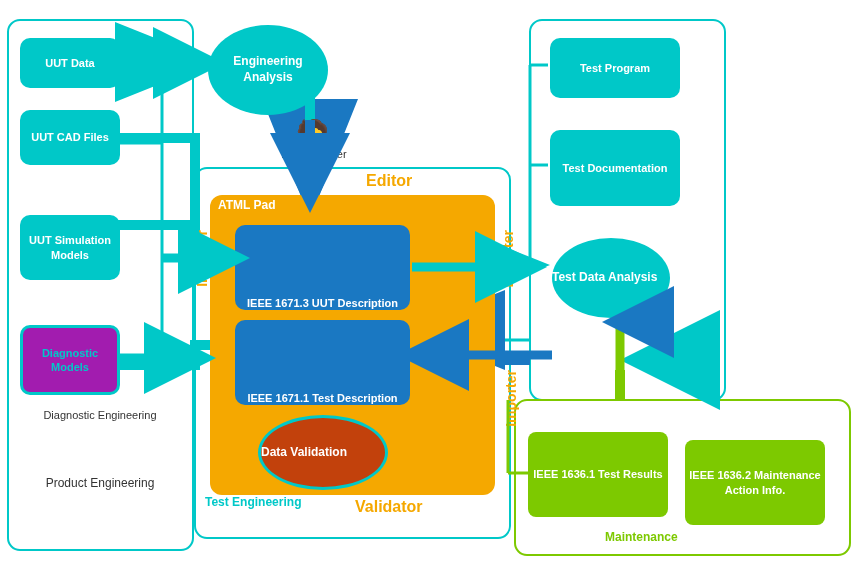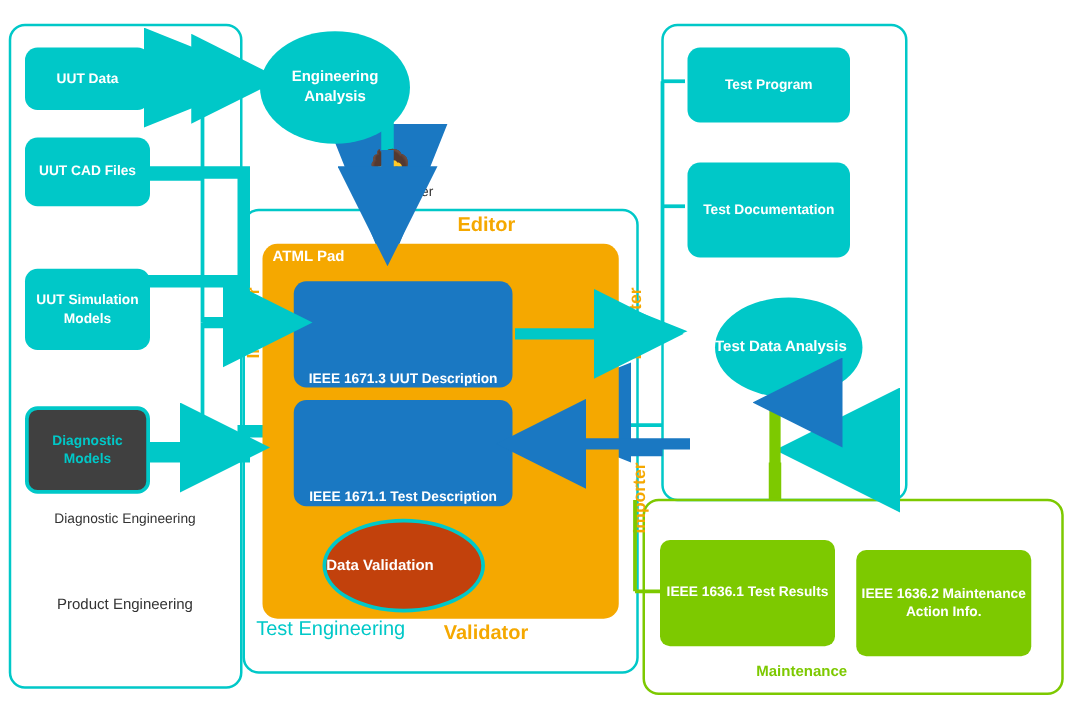--- a/index.html
+++ b/index.html
@@ -180,40 +180,40 @@
   </div>
 
   <div class="box-teal" style="left:20px; top:110px; width:100px; height:55px;">
     <span>UUT CAD Files</span>
   </div>
 
   <div class="box-teal" style="left:20px; top:195px; width:100px; height:65px;margin-top:20px;">
     <span>UUT Simulation Models</span>
   </div>
 
-  <div class="box-teal" style="left:20px; top:325px; width:100px; height:70px; border:3px solid #00c8c8; background:#404040; color:#00c8c8; border-radius:10px;">
+  <div class="box-teal" style="left:20px; top:325px; width:100px; height:70px; border:3px solid #00c8c8; background:#a21caf; color:#00c8c8; border-radius:10px;">
     <span>Diagnostic Models</span>
   </div>
 
   <div class="ellipse" style="left:208px; top:25px; width:120px; height:90px; background:#00c8c8; color:#fff;">
     <span>Engineering Analysis</span>
   </div>
 
   <div class="person-icon" style="left:295px; top:118px; font-size:28px;">🧑</div>
   <div style="position:absolute; left:273px; top:148px; font-size:11px; color:#333; text-align:center; width:80px;">Test Engineer</div>
 
   <div class="box-teal" style="left:550px; top:38px; width:130px; height:60px;">
     <span>Test Program</span>
   </div>
 
   <div class="box-teal" style="left:550px; top:130px; width:130px; height:76px;">
     <span>Test Documentation</span>
   </div>
 
-  <div class="ellipse" style="left:552px; top:238px; width:118px; height:80px; background:#00c8c8; color:#fff;margin-left:20px;">
+  <div class="ellipse" style="left:552px; top:238px; width:118px; height:80px; background:#00c8c8; color:#fff;">
     <span>Test Data Analysis</span>
   </div>
 
   <div class="box-green" style="left:528px; top:432px; width:140px; height:85px;">
     <span>IEEE 1636.1 Test Results</span>
   </div>
 
   <div class="box-green" style="left:685px; top:440px; width:140px; height:85px;">
     <span>IEEE 1636.2 Maintenance Action Info.</span>
   </div>
@@ -221,21 +221,21 @@
   <div style="position:absolute; left:194px; top:230px; writing-mode:vertical-rl; transform:rotate(180deg); font-size:14px; font-weight:bold; color:#f5a800;">Importer</div>
 
   <div style="position:absolute; left:330px; top:172px; font-size:16px; font-weight:bold; color:#f5a800;margin-left:36px;">Editor</div>
 
   <div style="position:absolute; left:500px; top:230px; writing-mode:vertical-rl; transform:rotate(180deg); font-size:14px; font-weight:bold; color:#f5a800;">Exporter</div>
 
   <div style="position:absolute; left:355px; top:498px; font-size:16px; font-weight:bold; color:#f5a800;">Validator</div>
 
   <div style="position:absolute; left:503px; top:370px; writing-mode:vertical-rl; transform:rotate(180deg); font-size:14px; font-weight:bold; color:#f5a800;">Importer</div>
 
-  <div style="position:absolute; left:205px; top:495px; font-size:16px; color:#00c8c8; font-weight:normal;">Test Engineering</div>
+  <div style="position:absolute; left:205px; top:495px; font-size:12px; color:#00c8c8; font-weight:bold;">Test Engineering</div>
 
   <div style="position:absolute; left:15px; top:408px; font-size:11px; color:#333; text-align:center; width:170px; line-height:1.4;">Diagnostic Engineering</div>
 
   <div style="position:absolute; left:15px; top:475px; font-size:11px; color:#333; text-align:center; width:170px; line-height:1.4;">
     <span style="font-size:12px;">Product Engineering</span>
   </div>
 
   <div style="position:absolute; left:605px; top:530px; font-size:12px; color:#7dc900; font-weight:bold;">Maintenance</div>
 
   <svg style="position:absolute;top:0;left:0;width:867px;height:575px;pointer-events:none;">

